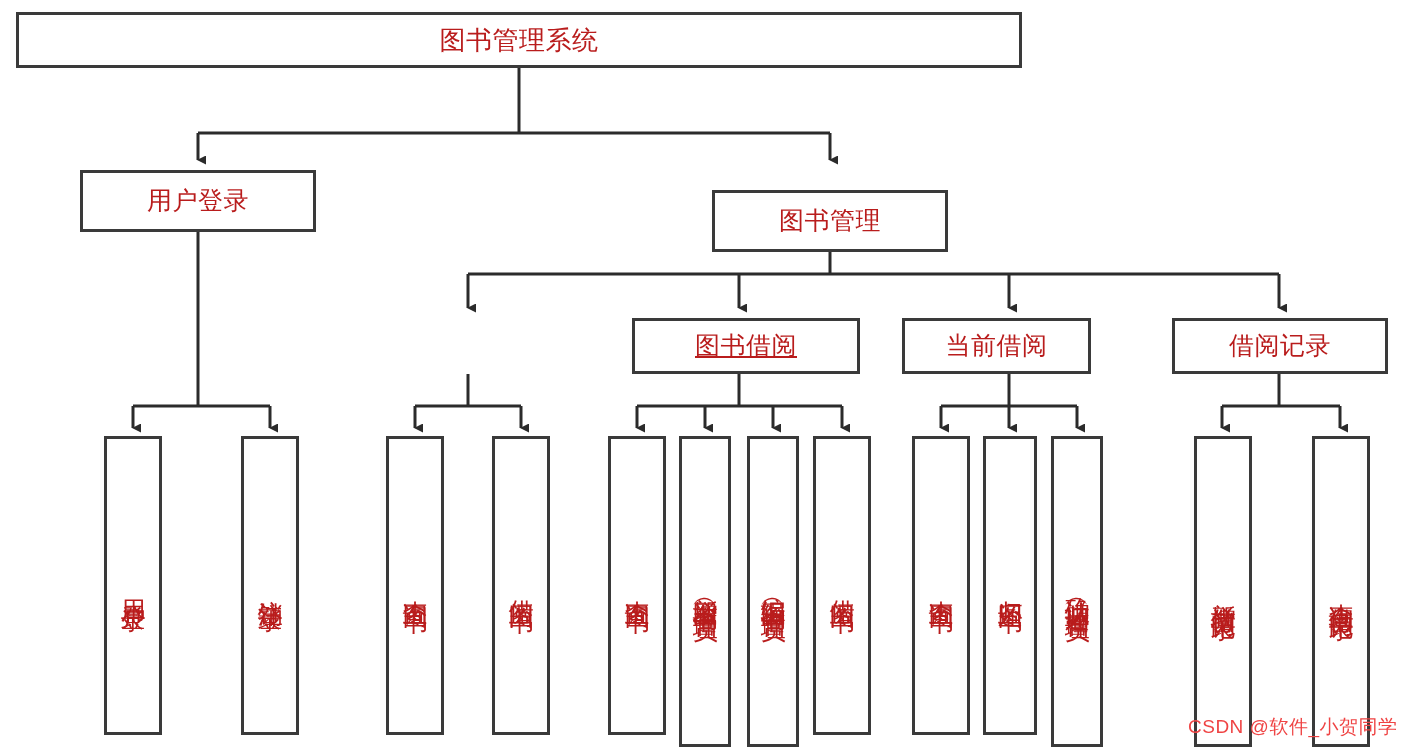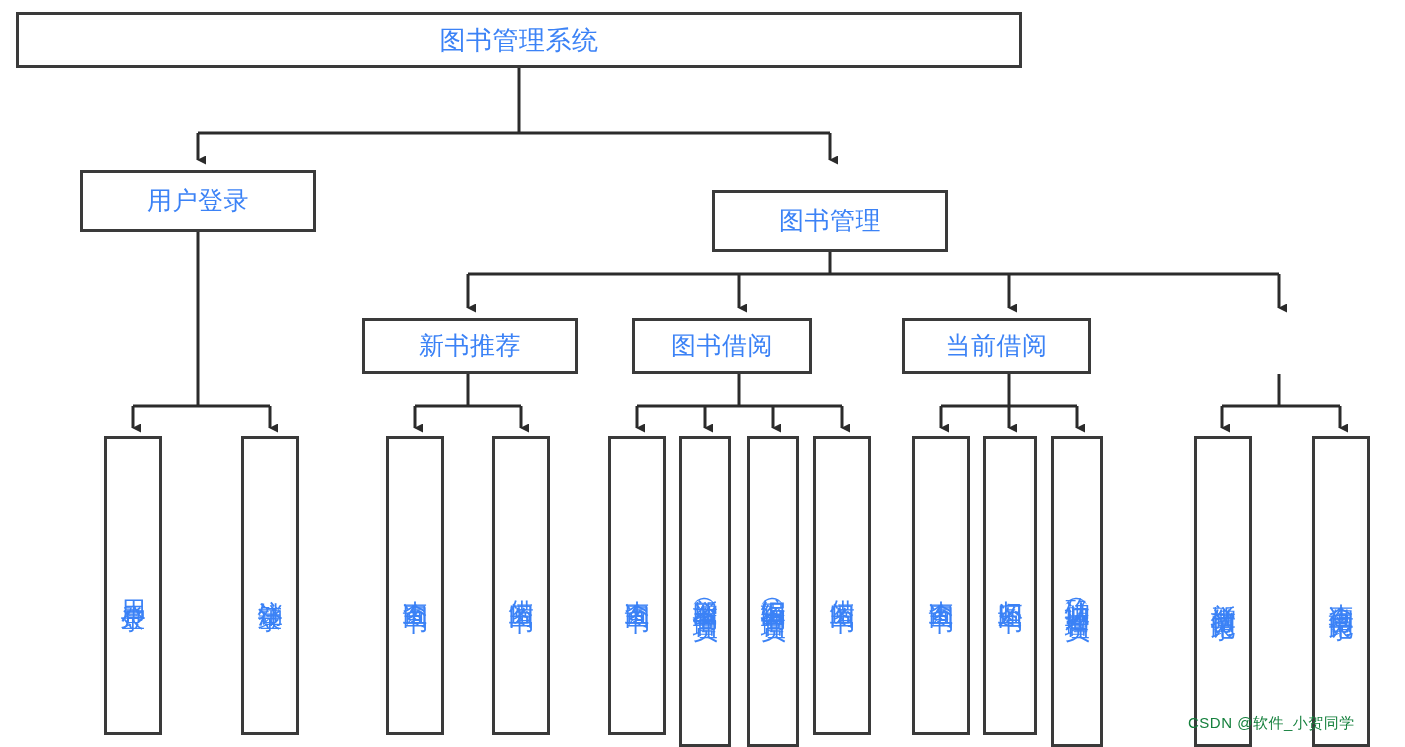--- a/index.html
+++ b/index.html
@@ -26,21 +26,21 @@
     pointer-events: none;
   }
   .node {
     position: absolute;
     box-sizing: border-box;
     background: #ffffff;
     border: 3px solid #3a3a3a;
     display: flex;
     align-items: center;
     justify-content: center;
-    color: #3b82f6;
+    color: #b91c1c;
   }
   .node.horizontal .node-label {
     writing-mode: horizontal-tb;
     font-size: 25px;
     line-height: 1.1;
     letter-spacing: 0.5px;
     white-space: nowrap;
   }
   .node.vertical {
     align-items: flex-start;
@@ -56,22 +56,22 @@
     margin: 0 auto;
   }
   .node.vertical.center-text {
     align-items: center;
   }
   .node.root .node-label {
     font-size: 26px;
   }
   .watermark {
     position: absolute;
-    font-size: 15px;
-    color: #15803d;
+    font-size: 19px;
+    color: #ef4444;
     white-space: nowrap;
     letter-spacing: 0.5px;
     user-select: none;
   }
 </style>
 </head>
 <body>
 
 <div id="diagram-root">
 
@@ -130,32 +130,32 @@
   </div>
 
   <div class="node horizontal" style="left:80px; top:170px; width:236px; height:62px;">
     <span class="node-label">用户登录</span>
   </div>
 
   <div class="node horizontal" style="left:712px; top:170px; width:236px; height:62px;margin-top:20px;">
     <span class="node-label">图书管理</span>
   </div>
 
-  <div class="node horizontal" style="left:362px; top:318px; width:216px; height:56px;">
-    <span class="node-label">新书推荐</span>
-  </div>
-
-  <div class="node horizontal" style="left:632px; top:318px; width:180px; height:56px;">
+
+  <div class="node horizontal" style="left:632px; top:318px; width:228px; height:56px;text-decoration:underline;">
     <span class="node-label">图书借阅</span>
   </div>
 
   <div class="node horizontal" style="left:902px; top:318px; width:189px; height:56px;">
     <span class="node-label">当前借阅</span>
   </div>
 
+  <div class="node horizontal" style="left:1172px; top:318px; width:216px; height:56px;">
+    <span class="node-label">借阅记录</span>
+  </div>
 
   <div class="node vertical center-text" style="left: 104px; top: 436px; width: 58px; height: 299px; align-items: center;">
     <span class="node-label">用户登录</span>
   </div>
 
   <div class="node vertical center-text" style="left: 241px; top: 436px; width: 58px; height: 299px; align-items: center;">
     <span class="node-label">注销登录</span>
   </div>
 
   <div class="node vertical center-text" style="left: 386px; top: 436px; width: 58px; height: 299px; align-items: center;">

